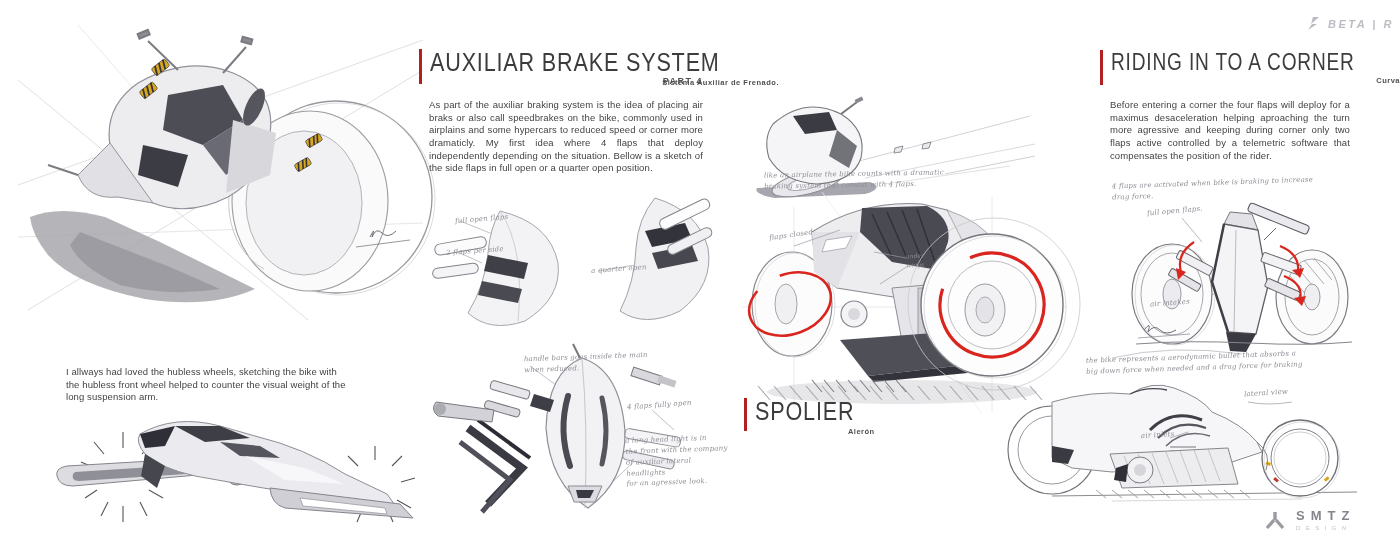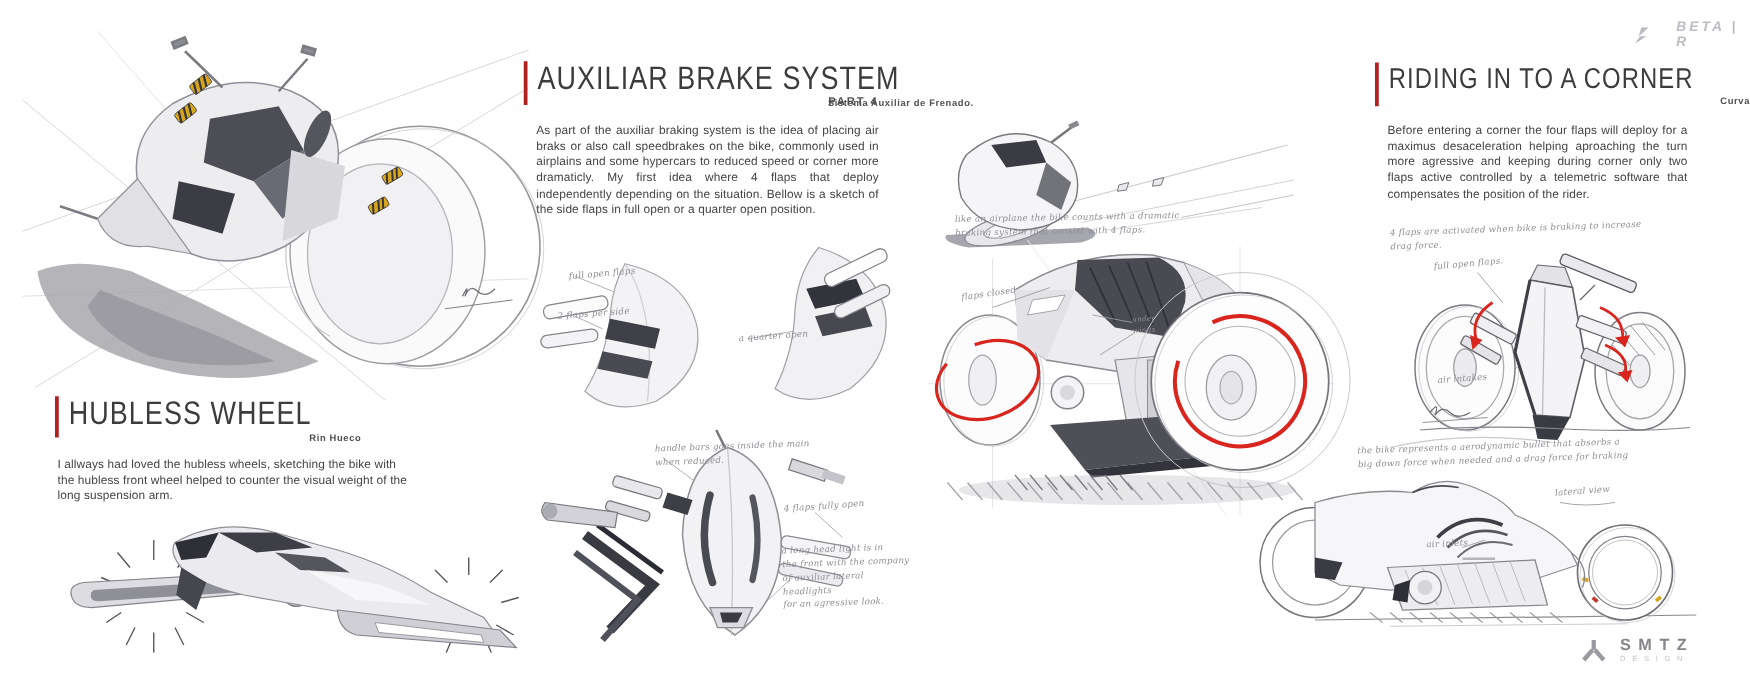--- a/index.html
+++ b/index.html
@@ -21,21 +21,21 @@
              text-align:justify;letter-spacing:.1px;}
   .body-text.left{text-align:left;}
 
   
   .hw{position:absolute;font-family:"DejaVu Serif",serif;font-style:italic;
       font-size:7px;line-height:1.55;color:var(--handwriting,#8e8e96);
       white-space:pre-line;letter-spacing:.2px;}
   .hw.tiny{font-size:5.8px;}
 
   
-  .brand{position:absolute;left:1305px;top:16px;display:flex;align-items:center;gap:21px;}
+  .brand{position:absolute;left:1305px;top:16px;display:flex;align-items:center;gap:8px;}
   .brand-text{font-size:11px;font-style:italic;font-weight:bold;letter-spacing:2.5px;
               color:var(--logo-gray,#bcbdc4);}
   .smtz{position:absolute;left:1264px;top:509px;display:flex;align-items:flex-start;gap:10px;}
   .smtz-name{font-size:13px;font-weight:bold;letter-spacing:6px;color:var(--smtz-gray,#85858c);line-height:1;}
   .smtz-sub{font-size:6px;letter-spacing:5.4px;color:#c3c3c9;margin-top:3px;}
 </style>
 </head>
 <body>
 
 <div class="board">
@@ -377,29 +377,29 @@
   <div class="sec" style="left:419px;top:49px;width:284px;">
     <div class="bar" style="height:35px;"></div>
     <div>
       <div class="sec-title">AUXILIAR BRAKE SYSTEM</div>
       <div class="sec-sub">Sistema Auxiliar de Frenado.</div>
     </div>
     <div class="part">PART 4</div>
   </div>
   <div class="body-text" style="left:429px;top:99px;width:274px;">As part of the auxiliar braking system is the idea of placing air braks or also call speedbrakes on the bike, commonly used in airplains and some hypercars to reduced speed or corner more dramaticly. My first idea where 4 flaps that deploy independently depending on the situation. Bellow is a sketch of the side flaps in full open or a quarter open position.</div>
 
-  <div class="sec" style="left:44px;top:317px;">
+  <div class="body-text left" style="left:66px;top:366px;width:282px;">I allways had loved the hubless wheels, sketching the bike with the hubless front wheel helped  to counter the visual weight of the long suspension arm.</div>
+
+  <div class="sec" style="left:744px;top:398px;">
     <div class="bar" style="height:33px;"></div>
     <div>
-      <div class="sec-title">HUBLESS WHEEL</div>
-      <div class="sec-sub">Rin Hueco</div>
+      <div class="sec-title">SPOLIER</div>
+      <div class="sec-sub">Alerón</div>
     </div>
   </div>
-  <div class="body-text left" style="left:46px;top:366px;width:282px;">I allways had loved the hubless wheels, sketching the bike with the hubless front wheel helped  to counter the visual weight of the long suspension arm.</div>
-
 
   <div class="sec" style="left:1100px;top:50px;">
     <div class="bar" style="height:35px;"></div>
     <div>
       <div class="sec-title small">RIDING IN TO A CORNER</div>
       <div class="sec-sub">Curvas</div>
     </div>
   </div>
   <div class="body-text" style="left:1110px;top:99px;width:240px;">Before entering a corner the four flaps will deploy for a maximus desaceleration helping aproaching the turn more agressive and keeping during corner only two flaps active controlled by a telemetric software that compensates the position of the rider.</div>
 

